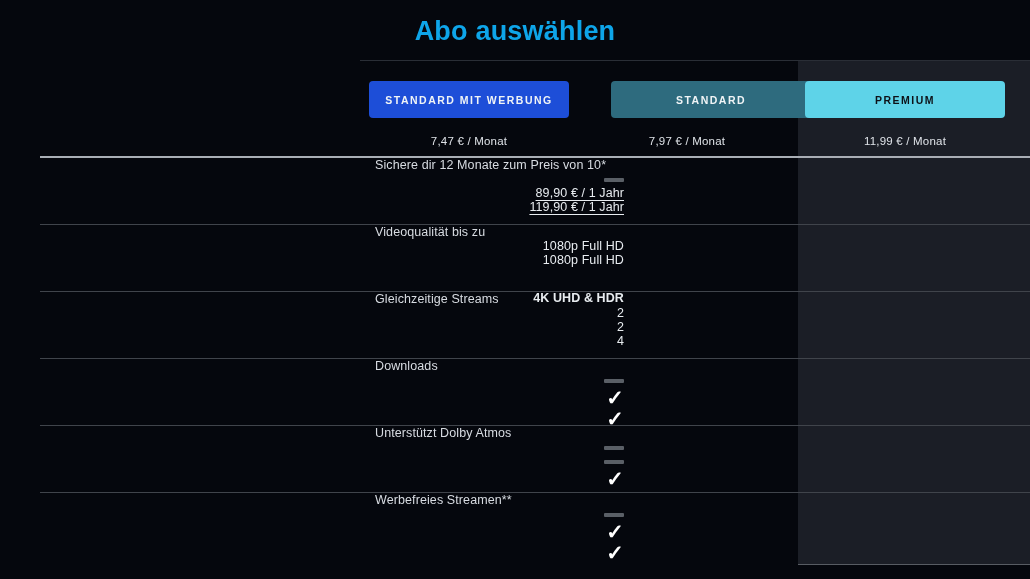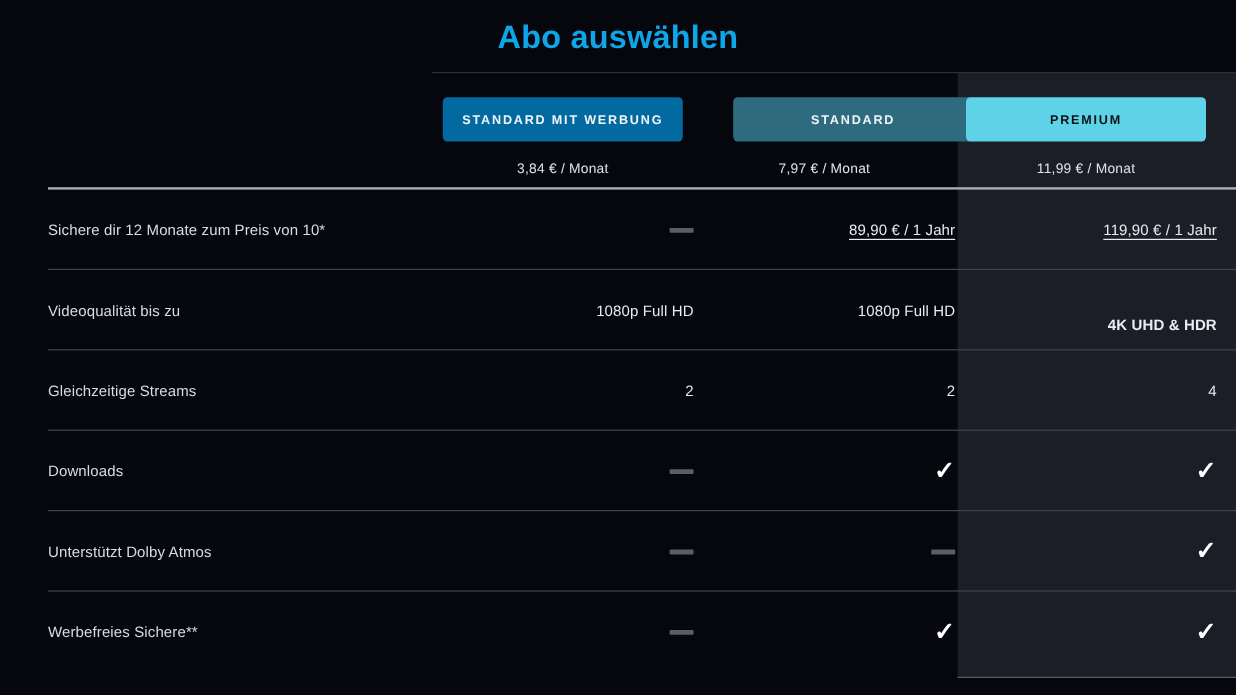--- a/index.html
+++ b/index.html
@@ -62,21 +62,21 @@
     display:flex;
     align-items:center;
     justify-content:center;
     font-size:10.5px;
     letter-spacing:1.5px;
     font-weight:bold;
     cursor:pointer;
     border:none;
     font-family:"Liberation Sans", sans-serif;
   }
-  .plan-btn.teal-dark { background:#0369a1; color:#f0f4f6; }
+  .plan-btn.teal-dark { background:#1d4ed8; color:#f0f4f6; }
   .plan-btn.teal      { background:#2e6b7e; color:#f0f4f6;margin-left:48px; }
   .plan-btn.cyan      { background:#5ed3e8; color:#0d1117; }
   .plan-price {
     margin-top:17px;
     font-size:11.5px;
     color:#dfe3e8;
     letter-spacing:0.2px;
   }
 
   
@@ -91,20 +91,21 @@
   .rows {
     position:absolute;
     left:0; top:158px;
     width:1030px;
   }
   .row {
     position:relative;
     height:67px;
     display:flex;
     align-items:center;
+    flex-direction:column;
   }
   .row-divider {
     position:absolute;
     left:40px; bottom:0;
     width:990px; height:1px;
     background:#40444b;
   }
   .row:last-child .row-divider { background:transparent; }
 
   .cell-label {
@@ -153,21 +154,21 @@
   <div class="title">Abo auswählen</div>
 
   <div class="premium-highlight"></div>
   <div class="premium-highlight-bottom"></div>
 
   <div class="header-topline"></div>
 
   <div class="plan-headers" id="plan-headers">
       <div class="plan-col">
         <button class="plan-btn teal-dark">STANDARD MIT WERBUNG</button>
-        <div class="plan-price">3,84 € / Monat</div>
+        <div class="plan-price">7,47 € / Monat</div>
       </div>
       <div class="plan-col">
         <button class="plan-btn teal">STANDARD</button>
         <div class="plan-price">7,97 € / Monat</div>
       </div>
       <div class="plan-col">
         <button class="plan-btn cyan">PREMIUM</button>
         <div class="plan-price">11,99 € / Monat</div>
       </div>
     </div>
@@ -204,21 +205,21 @@
         <div class="row-divider"></div>
       </div>
       <div class="row">
         <div class="cell-label">Unterstützt Dolby Atmos</div>
         <div class="cell-val"><span class="dash"></span></div>
         <div class="cell-val"><span class="dash"></span></div>
         <div class="cell-val"><span class="check">✓</span></div>
         <div class="row-divider"></div>
       </div>
       <div class="row">
-        <div class="cell-label">Werbefreies Sichere**</div>
+        <div class="cell-label">Werbefreies Streamen**</div>
         <div class="cell-val"><span class="dash"></span></div>
         <div class="cell-val"><span class="check">✓</span></div>
         <div class="cell-val"><span class="check">✓</span></div>
         <div class="row-divider"></div>
       </div>
     </div>
 
 </div>
 
 </body></html>

